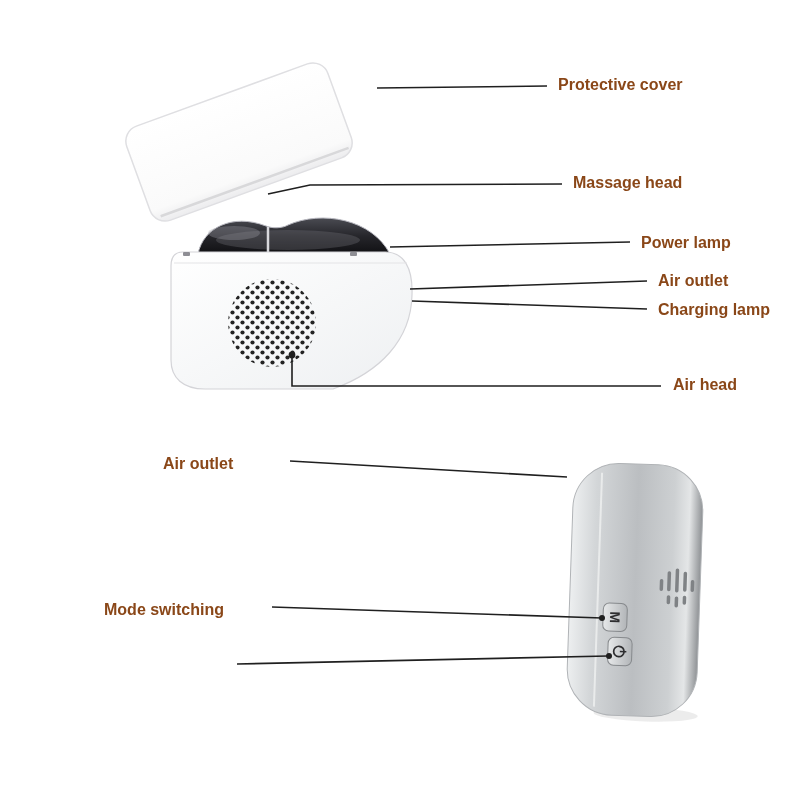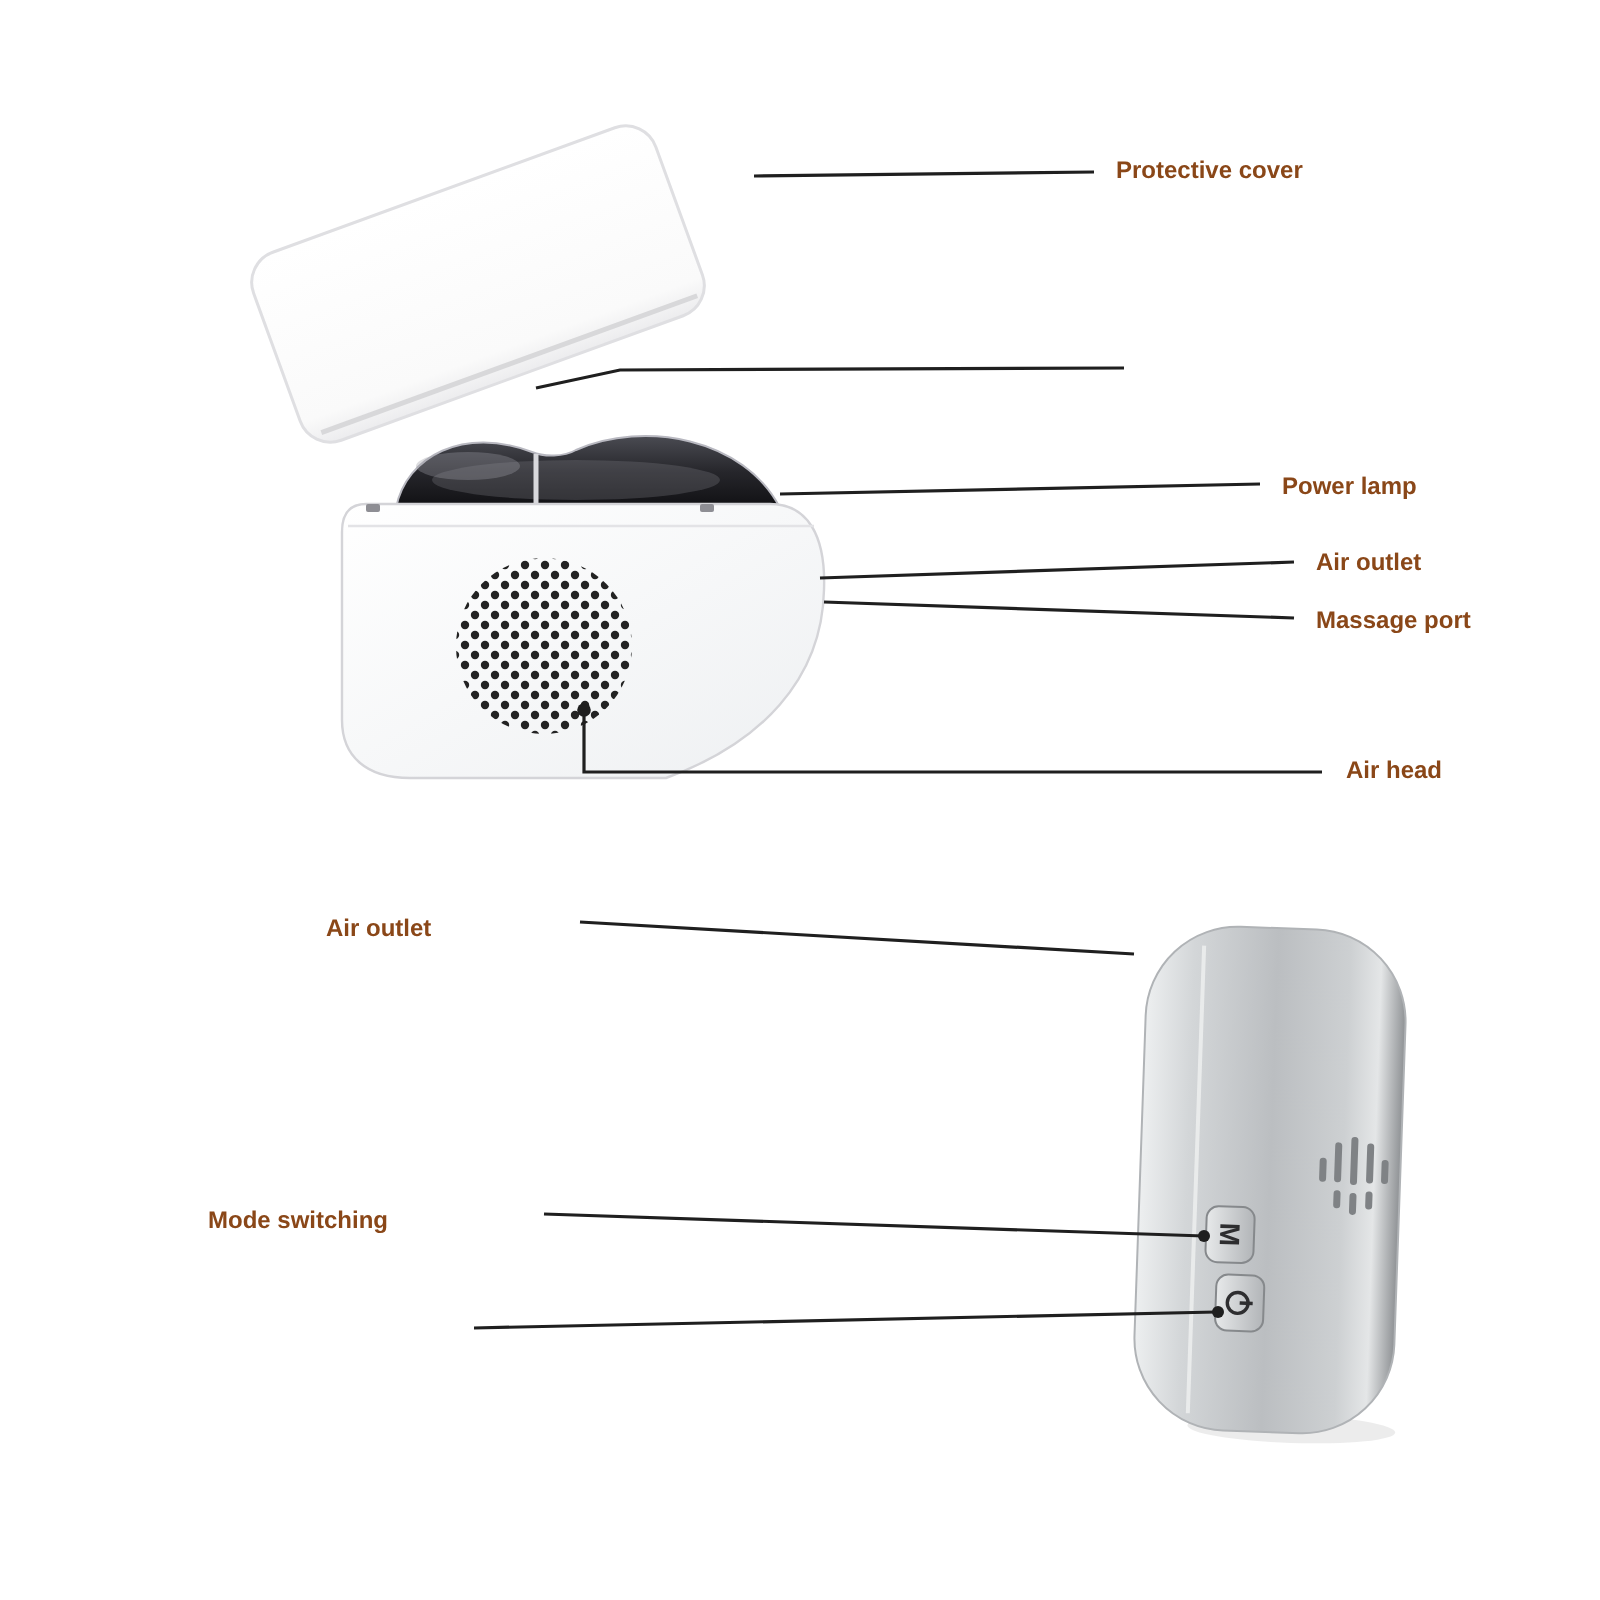--- a/index.html
+++ b/index.html
@@ -2,21 +2,21 @@
 <html><head>
 <meta charset="utf-8">
 <style>
   * { margin: 0; padding: 0; box-sizing: border-box; }
   html, body { width: 800px; height: 800px; background: #ffffff; }
   body { font-family: "Liberation Sans", sans-serif; overflow: hidden; }
   .canvas { position: relative; width: 800px; height: 800px; background: #ffffff; }
   .canvas > svg { position: absolute; left: 0; top: 0; }
   .label {
     position: absolute;
-    font-size: 12px;
+    font-size: 16px;
     font-weight: 700;
     line-height: 24px;
     color: #8a4718;
     white-space: nowrap;
   }
 </style>
 </head>
 <body>
 
 <div class="canvas">
@@ -114,20 +114,21 @@
       <polyline points="237,664 608,656"></polyline>
     </g>
     <g fill="#1f1f1f">
       <circle cx="292" cy="355" r="3.4"></circle>
       <circle cx="602" cy="618" r="3"></circle>
       <circle cx="609" cy="656" r="3"></circle>
     </g>
   </svg>
 
   <div class="label" style="left:558px; top:73px">Protective cover</div>
+  <div class="label" style="left:573px; top:171px">Massage head</div>
   <div class="label" style="left:641px; top:231px">Power lamp</div>
   <div class="label" style="left:658px; top:269px">Air outlet</div>
-  <div class="label" style="left:658px; top:298px">Massage port</div>
+  <div class="label" style="left:658px; top:298px">Charging lamp</div>
   <div class="label" style="left:673px; top:373px">Air head</div>
   <div class="label" style="left:163px; top:452px">Air outlet</div>
   <div class="label" style="left:104px; top:598px">Mode switching</div>
 
 </div>
 
 </body></html>

